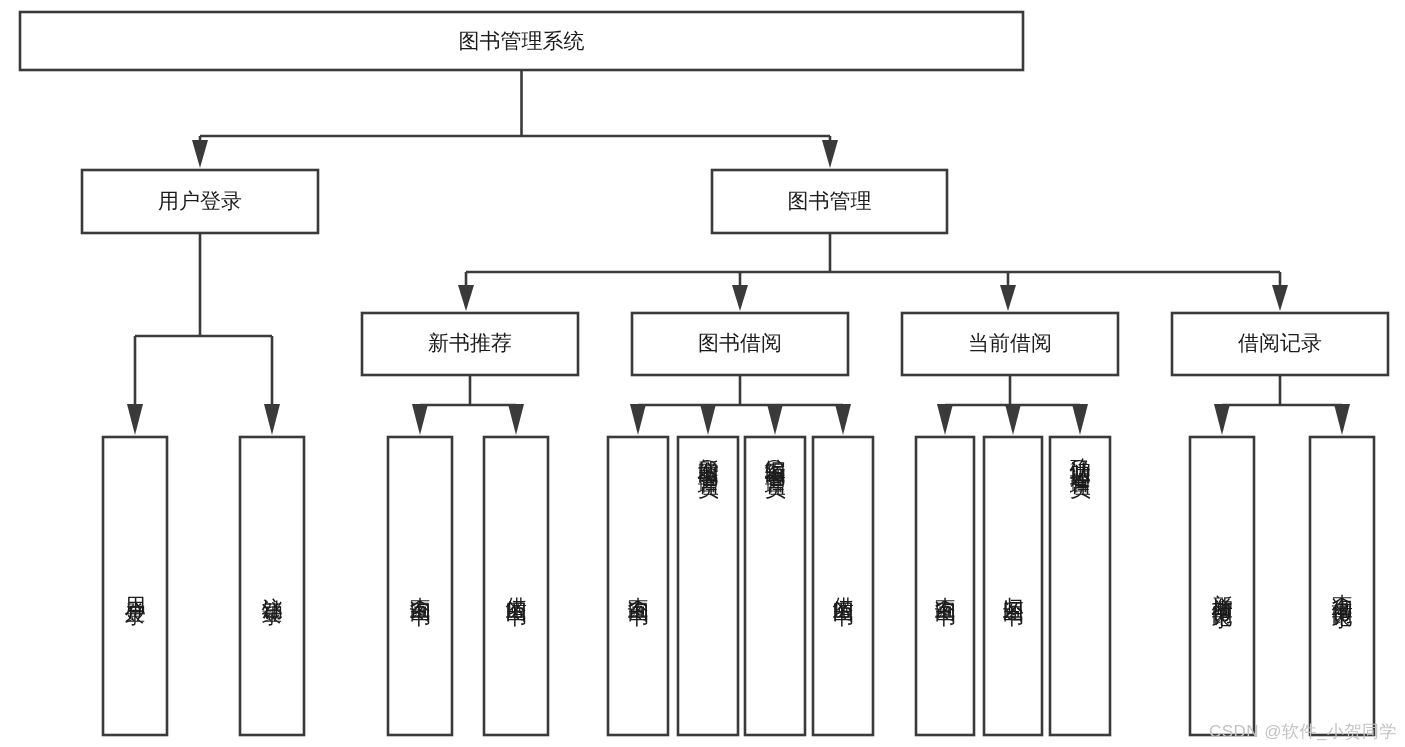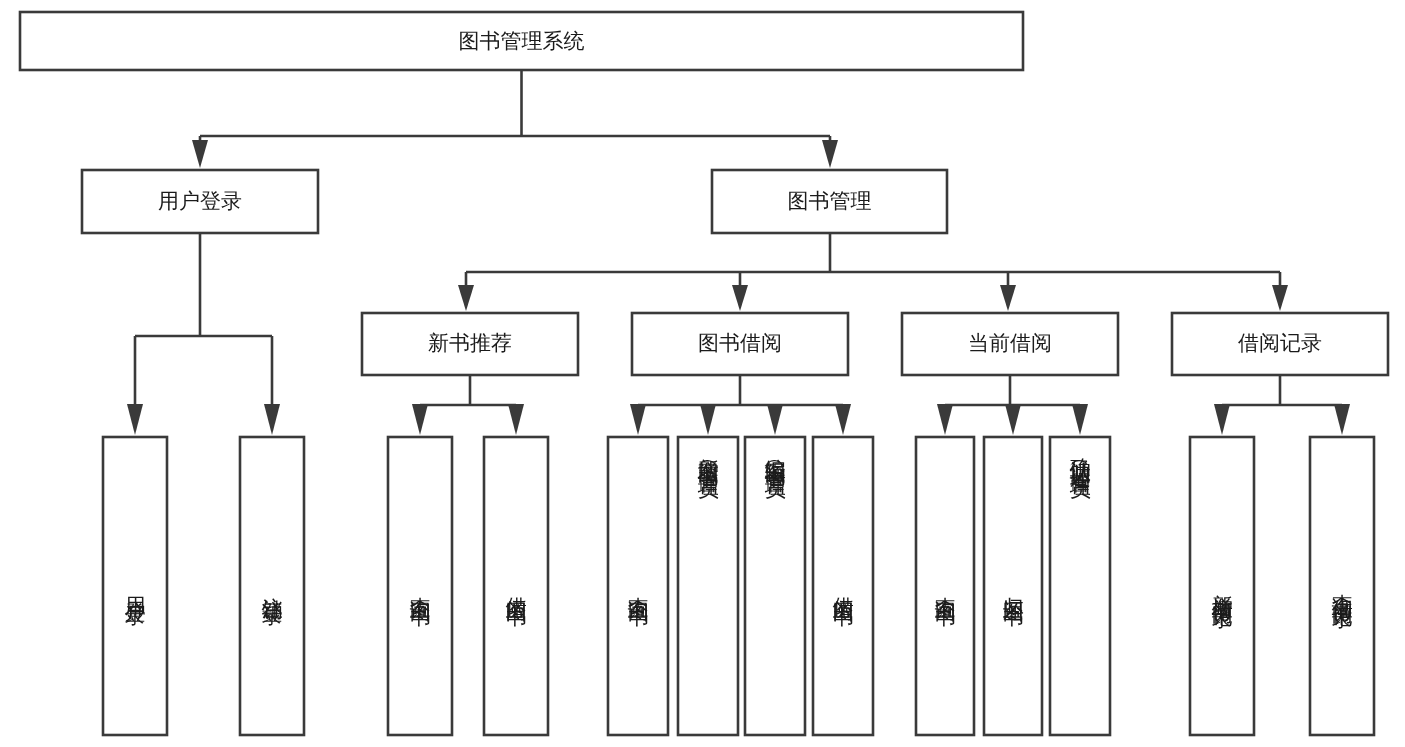--- a/index.html
+++ b/index.html
@@ -217,14 +217,15 @@
   </div>
 
   <div class="vlabel-wrap" style="left:1190px; top:437px; width:64px; height:298px;">
     <span class="vlabel">新增借阅记录</span>
   </div>
 
   <div class="vlabel-wrap" style="left:1310px; top:437px; width:64px; height:298px;">
     <span class="vlabel">查询借阅记录</span>
   </div>
 
+  <div class="watermark">CSDN @软件_小贺同学</div>
 
 </div>
 
 </body></html>

